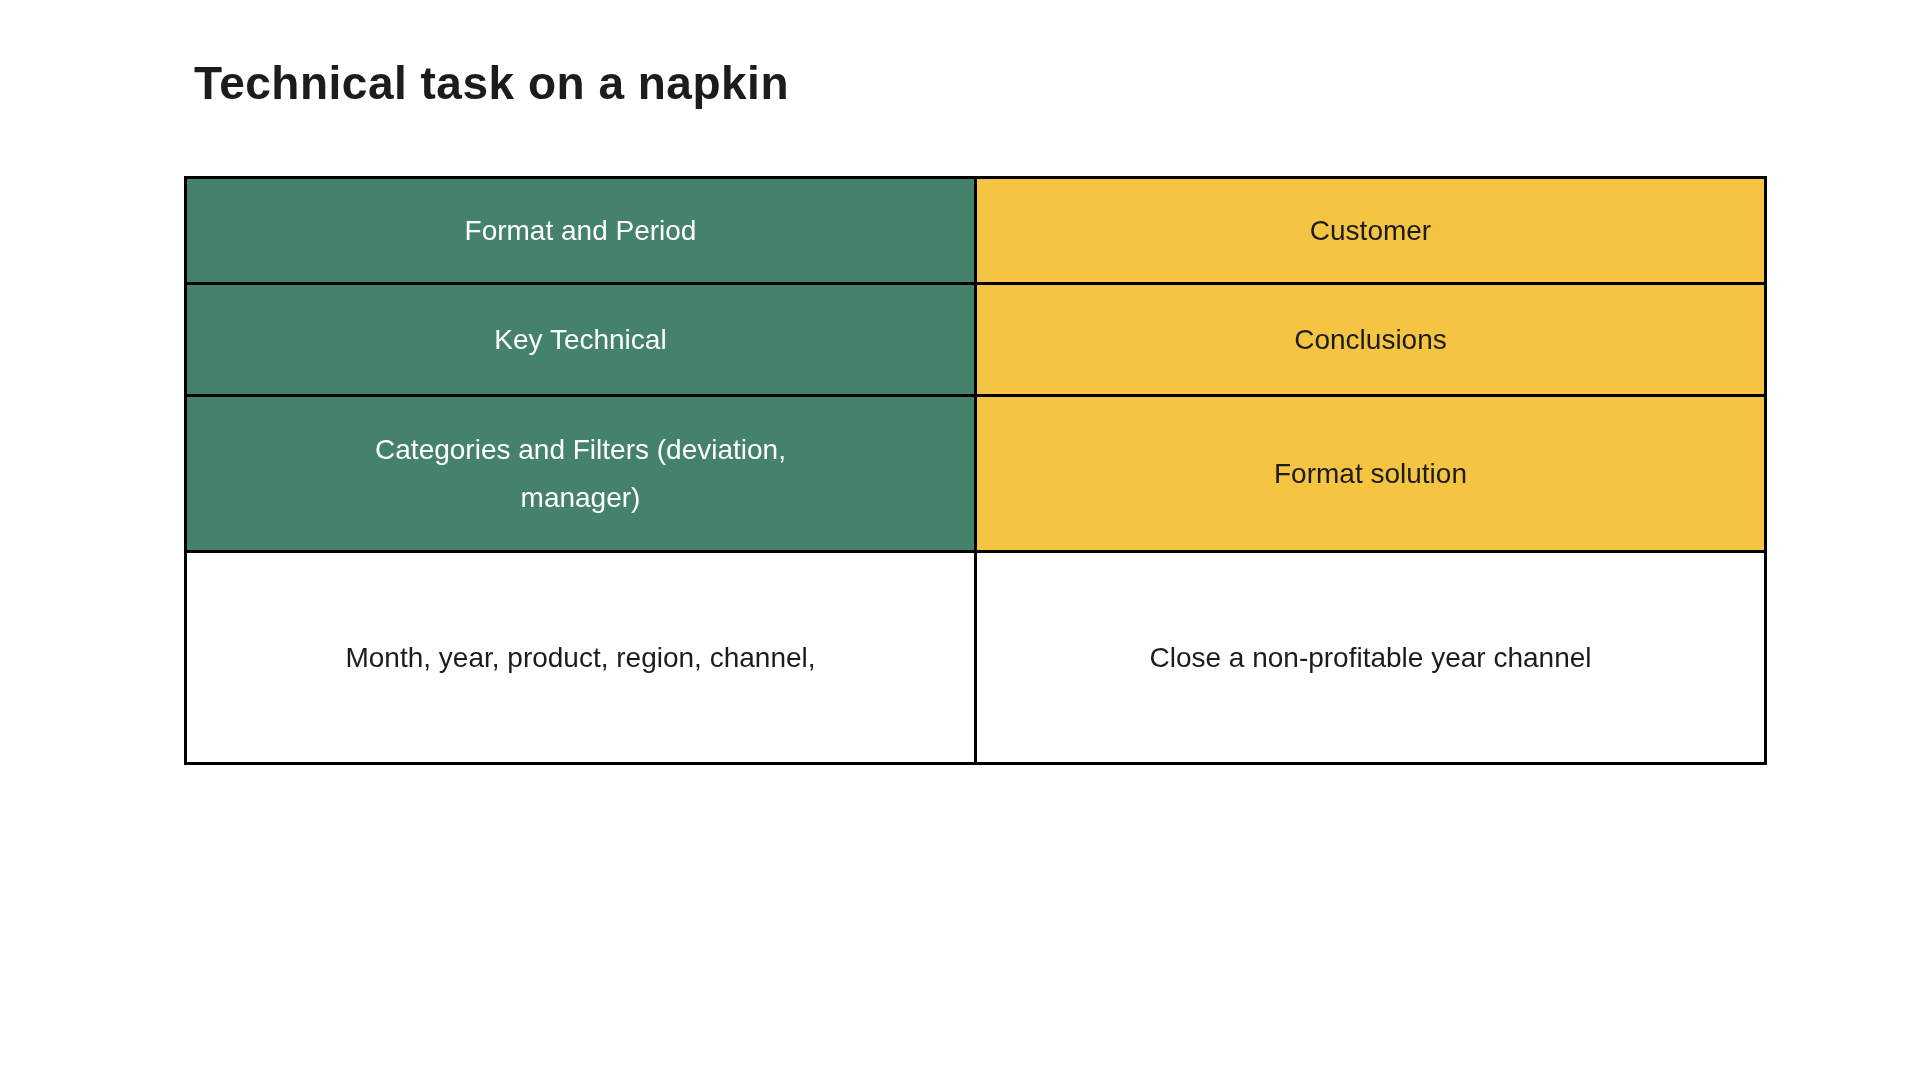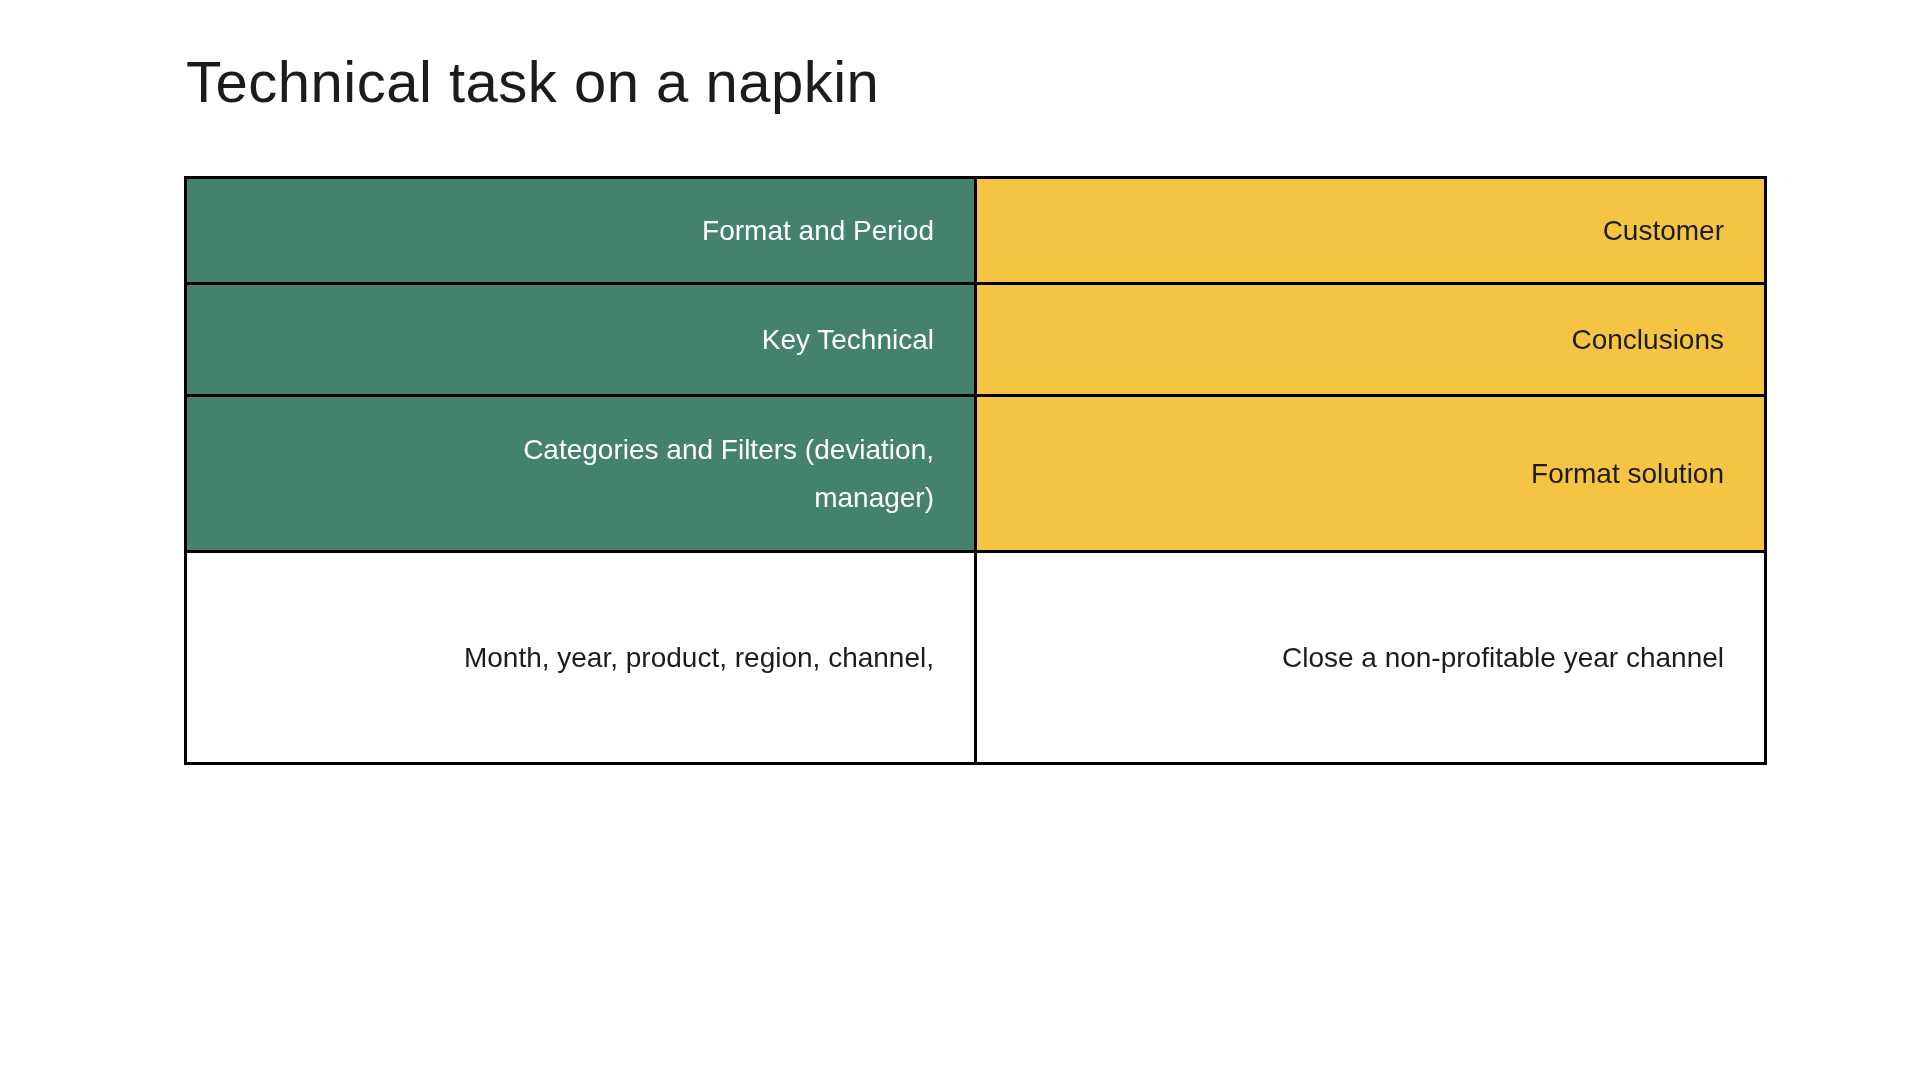--- a/index.html
+++ b/index.html
@@ -12,37 +12,37 @@
     background: var(--background, #ffffff);
     font-family: "Liberation Sans", sans-serif;
     color: var(--text-dark, #1c1c1c);
     overflow: hidden;
     position: relative;
   }
   .title {
     position: absolute;
     left: 186px;
     top: 48px;
-    margin: 0;
-    font-size: 58px;
-    font-weight: 400;
+    margin: 8px;
+    font-size: 46px;
+    font-weight: 700;
     letter-spacing: 0.5px;
     color: var(--text-dark, #1c1c1c);
   }
   .napkin-table {
     position: absolute;
     left: 184px;
     top: 176px;
     width: 1583px;
     border-collapse: collapse;
     table-layout: fixed;
   }
   .napkin-table td {
     border: 3px solid var(--border, #000000);
-    text-align: right;
+    text-align: center;
     vertical-align: middle;
     font-size: 28px;
     line-height: 1.7;
     white-space: pre-line;
     padding: 0 40px;
     background: #ffffff;
   }
   .napkin-table td.green {
     background: var(--green, #45826B);
     color: var(--text-light, #ffffff);

